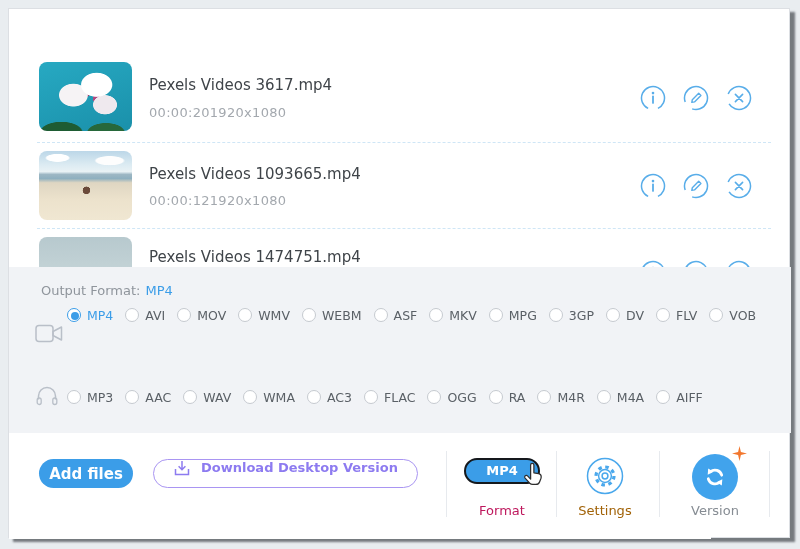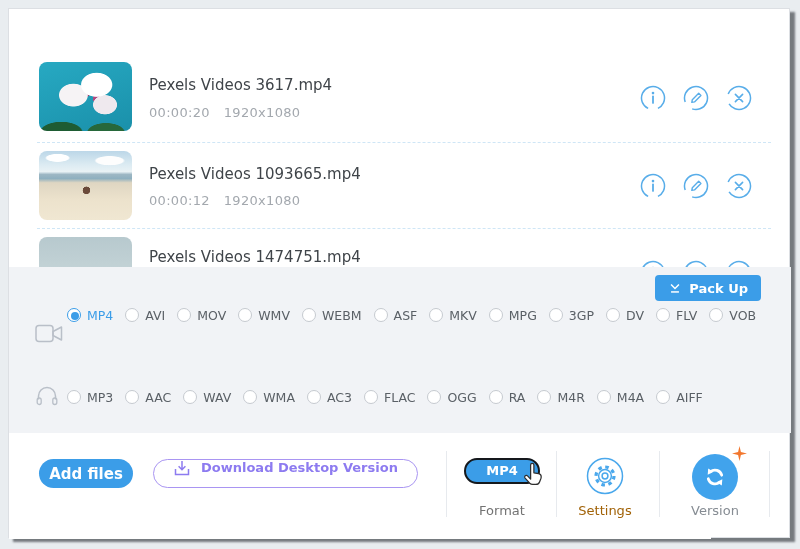--- a/index.html
+++ b/index.html
@@ -33,21 +33,21 @@
     radial-gradient(ellipse 18px 6px at 20% 10%, #ffffff 60%, rgba(255,255,255,0) 70%),
     radial-gradient(ellipse 22px 7px at 76% 14%, #fdfdfd 60%, rgba(255,255,255,0) 70%),
     radial-gradient(circle 4px at 51% 57%, #6b4a3a 90%, rgba(0,0,0,0)),
     linear-gradient(to bottom, #bcd7e8 0%, #dcebf2 20%, #e9f2f5 30%, #9db7c4 34%, #8fb0bf 40%, #dfd6c2 46%, #ece2cc 70%, #f0e7d2 100%); }
   .thumb-mountain { background:
     radial-gradient(ellipse 50px 26px at 15% 108%, #3c524a 55%, rgba(0,0,0,0) 60%),
     radial-gradient(ellipse 46px 22px at 88% 106%, #44584f 55%, rgba(0,0,0,0) 60%),
     linear-gradient(to bottom, #b7c9ce 0%, #c6d5d8 60%, #8aa099 85%, #31473f 100%); }
   .file-name { position:absolute; left:140px; font-size:15px; color:#3f4449; }
   .file-meta { position:absolute; left:140px; font-size:13px; color:#a3a8ae; letter-spacing:.3px; }
-  .file-meta .res { margin-left:14px; }
+  .file-meta .res { }
   .row-actions { position:absolute; left:631px; display:flex; }
   .action-btn { width:26px; height:26px; background:none; border:none; padding:0; cursor:pointer; }
   .action-btn + .action-btn { margin-left:17px; }
   .row-divider {
     position:absolute; left:28px; width:734px; height:0;
     border-top:1px dashed #cfe6f6;
   }
   
   .format-panel {
     position:absolute; left:0; top:258px; width:782px; height:166px;
@@ -89,21 +89,21 @@
     display:flex; align-items:flex-start; gap:10px; cursor:pointer; font-family:inherit;
   }
   .v-divider { position:absolute; top:18px; width:0; height:66px; border-left:1px solid #e7eaee; }
   .mp4-btn {
     position:absolute; left:455px; top:25px; width:76px; height:26px;
     background:#3b9de8; border:2px solid #15181c; border-radius:14px;
     color:#fff; font-size:13px; font-weight:bold; cursor:pointer; font-family:inherit;
     padding-bottom:2px;
   }
   .caption { position:absolute; font-size:13px; text-align:center; }
-  .caption-format { left:443px; top:70px; width:100px; color:#737373; }
+  .caption-format { left:443px; top:70px; width:100px; color:#be185d; }
   .caption-settings { left:546px; top:70px; width:100px; color:#a16207; }
   .caption-convert { left:656px; top:70px; width:100px; color:#868c93; }
   .settings-btn { position:absolute; left:577px; top:24px; width:38px; height:38px; background:none; border:none; padding:0; cursor:pointer; }
   .convert-btn {
     position:absolute; left:683px; top:21px; width:46px; height:46px;
     border-radius:50%; background:#41a3ec; border:none; cursor:pointer;
     display:flex; align-items:center; justify-content:center;
   }
   .sparkle { position:absolute; left:723px; top:13px; }
   .cursor { position:absolute; left:512px; top:453px; z-index:20; pointer-events:none; }
@@ -196,29 +196,23 @@
           <svg width="26" height="26" viewBox="0 0 26 26">
               <circle cx="13" cy="13" r="11.5" fill="none" stroke="#58ade9" stroke-width="1.5" stroke-dasharray="86 14" pathLength="100" transform="rotate(200 13 13)"></circle>
               <path d="M9.4 9.4 l7.2 7.2 M16.6 9.4 l-7.2 7.2" stroke="#58ade9" stroke-width="1.6" stroke-linecap="round"></path>
             </svg>
         </button>
       </div>
     </div>
   </div>
 
   <div class="format-panel">
-    <button class="packup-btn">
-      <span style="display:flex">
-        <svg width="14" height="14" viewBox="0 0 16 16">
-            <path d="M3.5 4 L8 8.5 L12.5 4" stroke="#fff" stroke-width="1.7" fill="none"></path>
-            <path d="M3.5 12.5 h9" stroke="#fff" stroke-width="1.7"></path>
-          </svg>
-      </span>
-      <span>Pack Up</span>
-    </button>
+    <div class="panel-header-label">
+      <span>Output Format:</span><span class="panel-header-value">MP4</span>
+    </div>
 
     <span class="group-icon" style="top:56px">
       <svg width="28" height="21" viewBox="0 0 28 21">
           <rect x="1" y="2.5" width="17" height="16" rx="3" fill="none" stroke="#b9bfc8" stroke-width="1.5"></rect>
           <path d="M18 8.5 l8.5-4.5 v13 l-8.5-4.5 z" fill="none" stroke="#b9bfc8" stroke-width="1.5" stroke-linejoin="round"></path>
         </svg>
     </span>
     <div class="fmt-row" id="video-row-1" style="top:40px"><span class="fmt-option selected">
           <span class="radio"></span>
           <span class="fmt-label">MP4</span>

